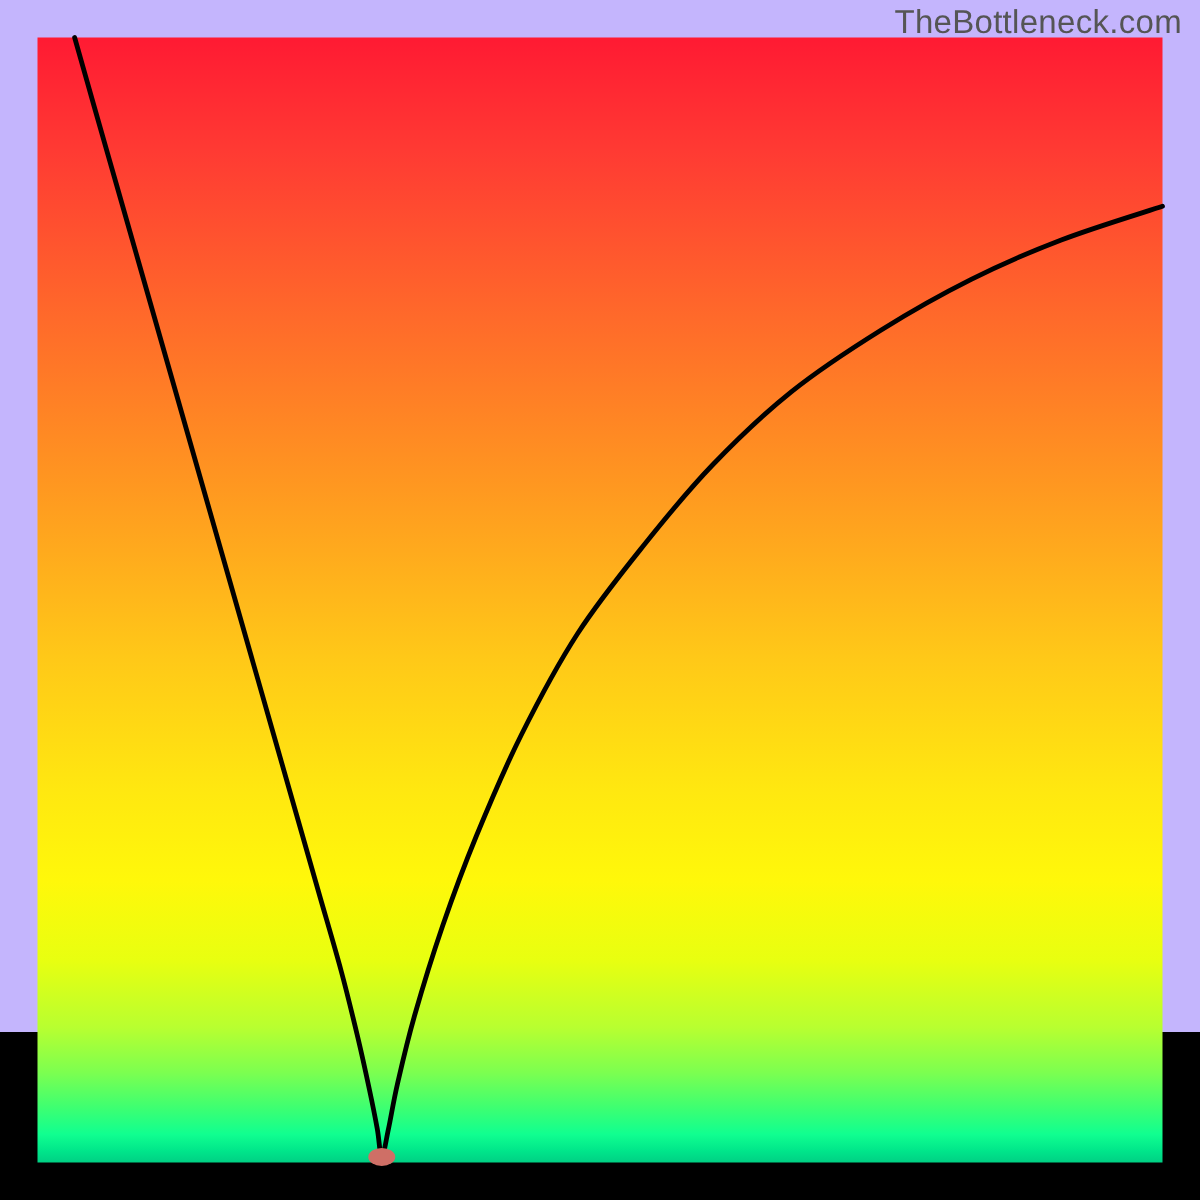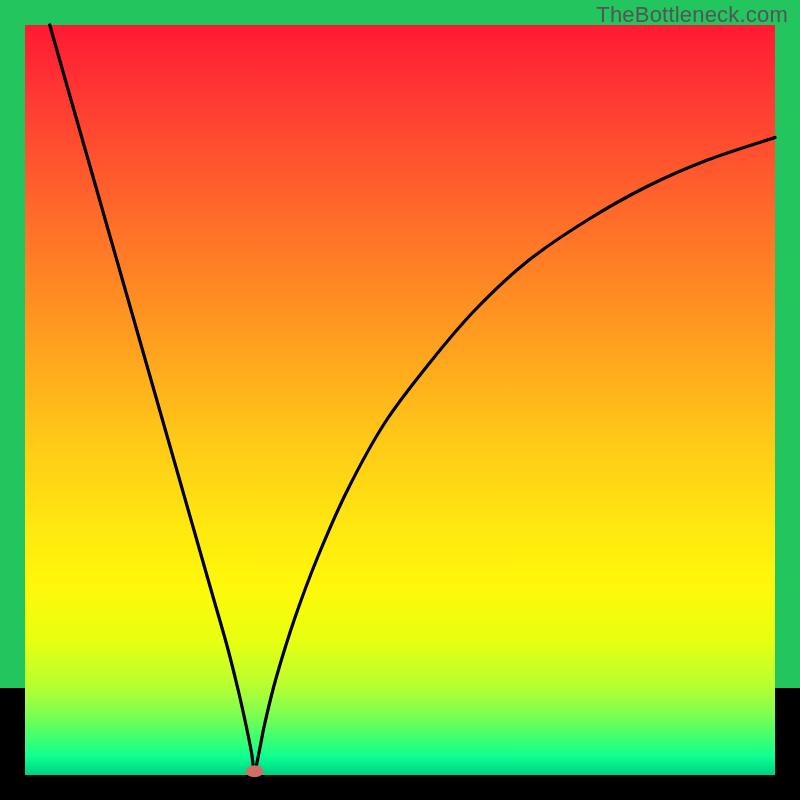--- a/index.html
+++ b/index.html
@@ -10,21 +10,21 @@
     background: #000;
     font-family: Arial, Helvetica, sans-serif;
     overflow: hidden;
   }
   .frame {
     position: absolute;
     top: 0;
     left: 0;
     width: 800px;
     height: 688px;
-    background: #22c55e;
+    background: #c4b5fd;
   }
   .plot-area {
     position: absolute;
     
     top: 25px;
     left: 25px;
     width: 750px;
     height: 750px;
     background: linear-gradient(
       to bottom,

